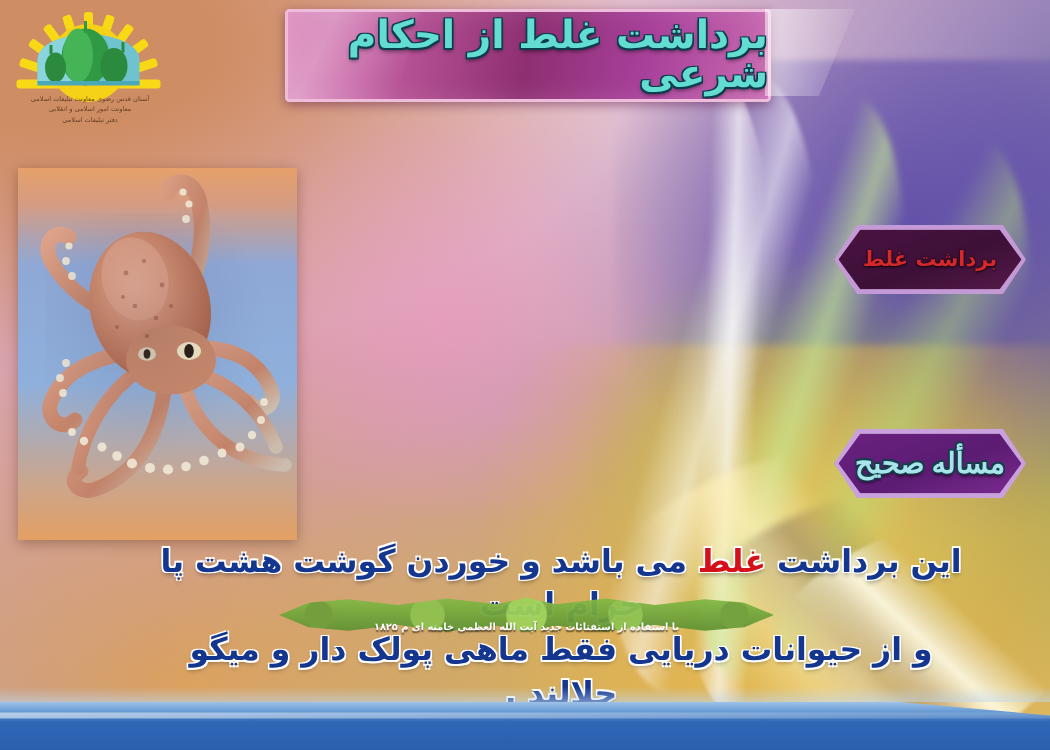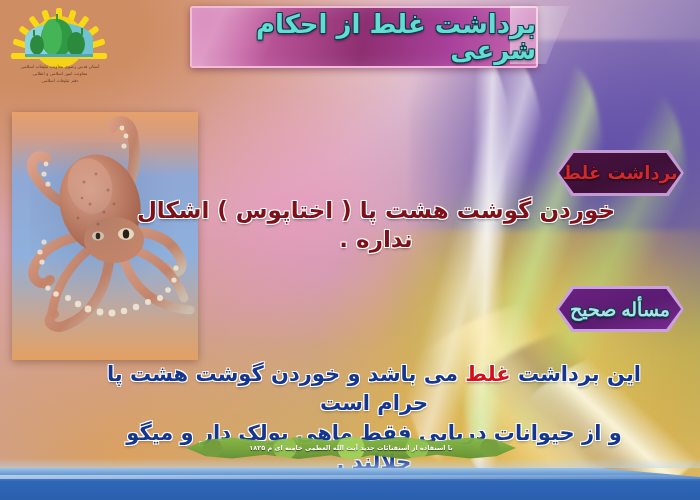--- a/index.html
+++ b/index.html
@@ -76,21 +76,21 @@
     font-size:4.4px;line-height:1.55;color:#5c3a22;letter-spacing:.1px;
     font-family:"DejaVu Sans",sans-serif;opacity:.92;white-space:pre-line;
   }
 
   
   .banner{
     position:absolute;left:190px;top:6px;width:320px;height:58px;
     background:linear-gradient(100deg,#d77cb4 0%,#c45fa2 16%,#8e2f72 50%,#a7409a 74%,#c96bb0 100%);
     border:2px solid #f0bcdc;border-radius:3px;
     box-shadow:0 2px 7px rgba(80,10,60,.45), inset 0 0 16px rgba(255,255,255,.12);
-    display:flex;align-items:center;justify-content:center;overflow:hidden;padding-left:24px;
+    display:flex;align-items:center;justify-content:center;overflow:hidden;
   }
   .banner::after{
     content:"";position:absolute;left:-40px;top:0;width:120px;height:100%;
     background:linear-gradient(100deg,rgba(255,255,255,0),rgba(255,255,255,.28),rgba(255,255,255,0));
     transform:skewX(-16deg);
   }
   .banner-title{
     position:relative;z-index:2;
     font-size:26px;font-weight:bold;color:#63dcd2;
     letter-spacing:0px;line-height:1;
@@ -126,21 +126,21 @@
     box-shadow:0 2px 6px rgba(0,0,0,.35);
   }
   .badge-inner{
     position:absolute;inset:3px;
     clip-path:polygon(12% 0,88% 0,100% 50%,88% 100%,12% 100%,0 50%);
     display:flex;align-items:center;justify-content:center;
   }
   .badge1{left:556px;top:150px;background:#c49ad6;}
   .badge1 .badge-inner{background:linear-gradient(160deg,#4a1340 0%,#3d1038 55%,#551a48 100%);}
   .badge1 .badge-label{
-    color:#d4282b;font-size:18px;font-weight:bold;line-height:1;
+    color:#d4282b;font-size:14px;font-weight:bold;line-height:1;
     text-shadow:0 1px 2px rgba(0,0,0,.75), 0 0 1px #000;
   }
   .badge2{left:556px;top:286px;background:#c9a2dd;}
   .badge2 .badge-inner{background:linear-gradient(160deg,#6a2180 0%,#5b1c72 55%,#7a2b90 100%);font-family:Liberation Serif, serif;}
   .badge2 .badge-label{
     color:#a9e4ea;font-size:19px;font-weight:bold;line-height:1;
     text-shadow:-1px -1px 0 #123f4a,1px -1px 0 #123f4a,-1px 1px 0 #123f4a,1px 1px 0 #123f4a,0 2px 2px rgba(0,0,0,.5);
   }
 
   
@@ -158,22 +158,22 @@
     font-size:21px;font-weight:bold;line-height:1.4;color:#14368e;
     text-shadow:
       -1px -1px 0 #ffffff, 1px -1px 0 #ffffff, -1px 1px 0 #ffffff, 1px 1px 0 #ffffff,
       0 2px 3px rgba(0,0,0,.3);
     margin-top: 12px;
   }
   .right-text .hl{color:#d4111b;}
 
   
   .footer-band{
-    position:absolute;left:186px;top:436px;width:330px;height:24px;
-    display:flex;align-items:center;justify-content:center;
+    position:absolute;left:186px;top:398px;width:330px;height:24px;
+    display:flex;align-items:flex-end;justify-content:center;
   }
   .footer-shape{
     position:absolute;inset:0;
     background:
       radial-gradient(circle at 8% 50%, #6f9e3a 0 9px, rgba(111,158,58,0) 10px),
       radial-gradient(circle at 92% 50%, #6f9e3a 0 9px, rgba(111,158,58,0) 10px),
       radial-gradient(circle at 30% 50%, #8ec14f 0 11px, rgba(142,193,79,0) 12px),
       radial-gradient(circle at 70% 50%, #8ec14f 0 11px, rgba(142,193,79,0) 12px),
       radial-gradient(circle at 50% 50%, #9ed15a 0 13px, rgba(158,209,90,0) 14px),
       linear-gradient(180deg,#86bb46,#5f8f33);
@@ -359,21 +359,20 @@
     </div>
     <div class="octo-shadow"></div>
 
   </div>
 
   <div class="badge badge1">
     <div class="badge-inner">
       <span class="badge-label">برداشت غلط</span>
     </div>
   </div>
-  <div class="wrong-text">خوردن گوشت هشت پا ( اختاپوس ) اشکال نداره .</div>
 
   <div class="badge badge2">
     <div class="badge-inner">
       <span class="badge-label">مسأله صحیح</span>
     </div>
   </div>
   <div class="right-text">
     <div><span>این برداشت </span><span class="hl">غلط</span><span> می باشد و خوردن گوشت هشت پا حرام است</span></div>
     <div>و از حیوانات دریایی فقط ماهی پولک دار و میگو حلالند .</div>
   </div>

